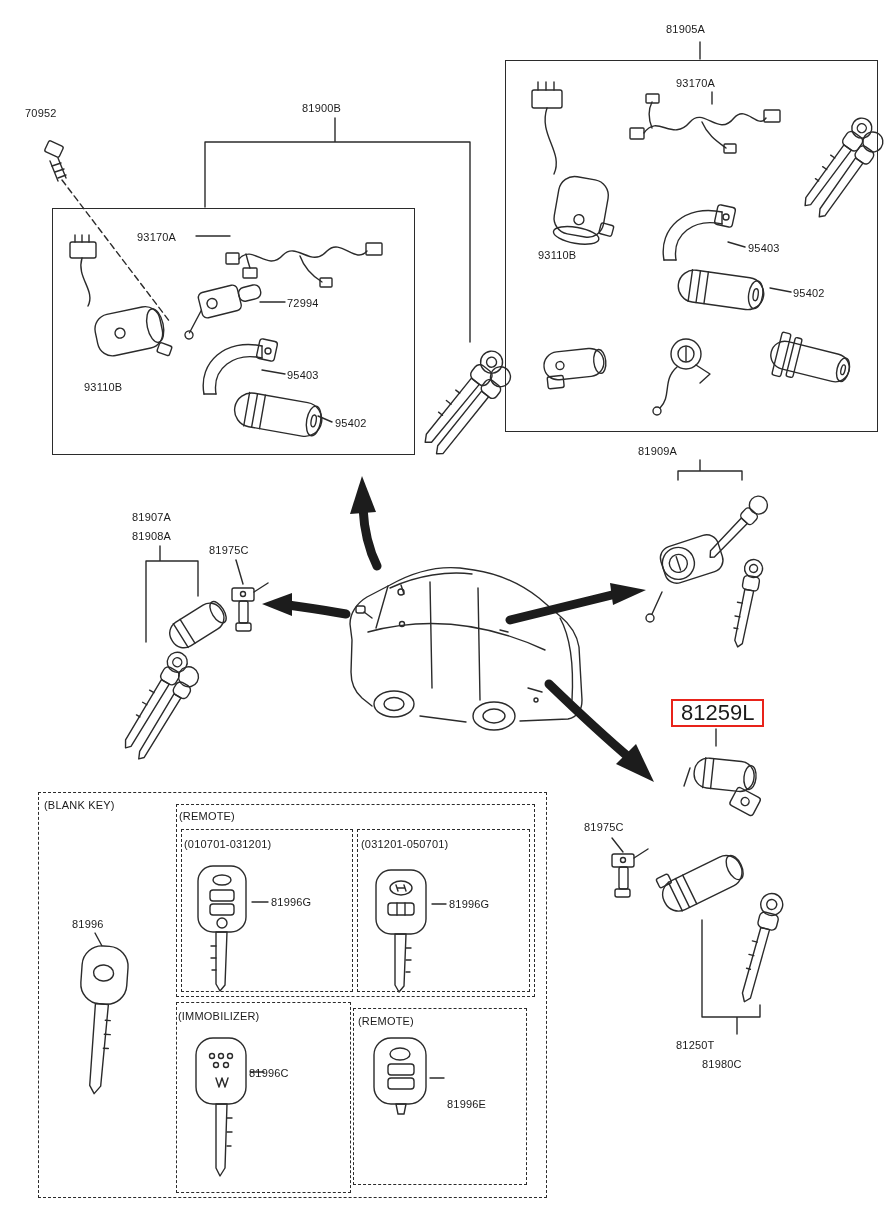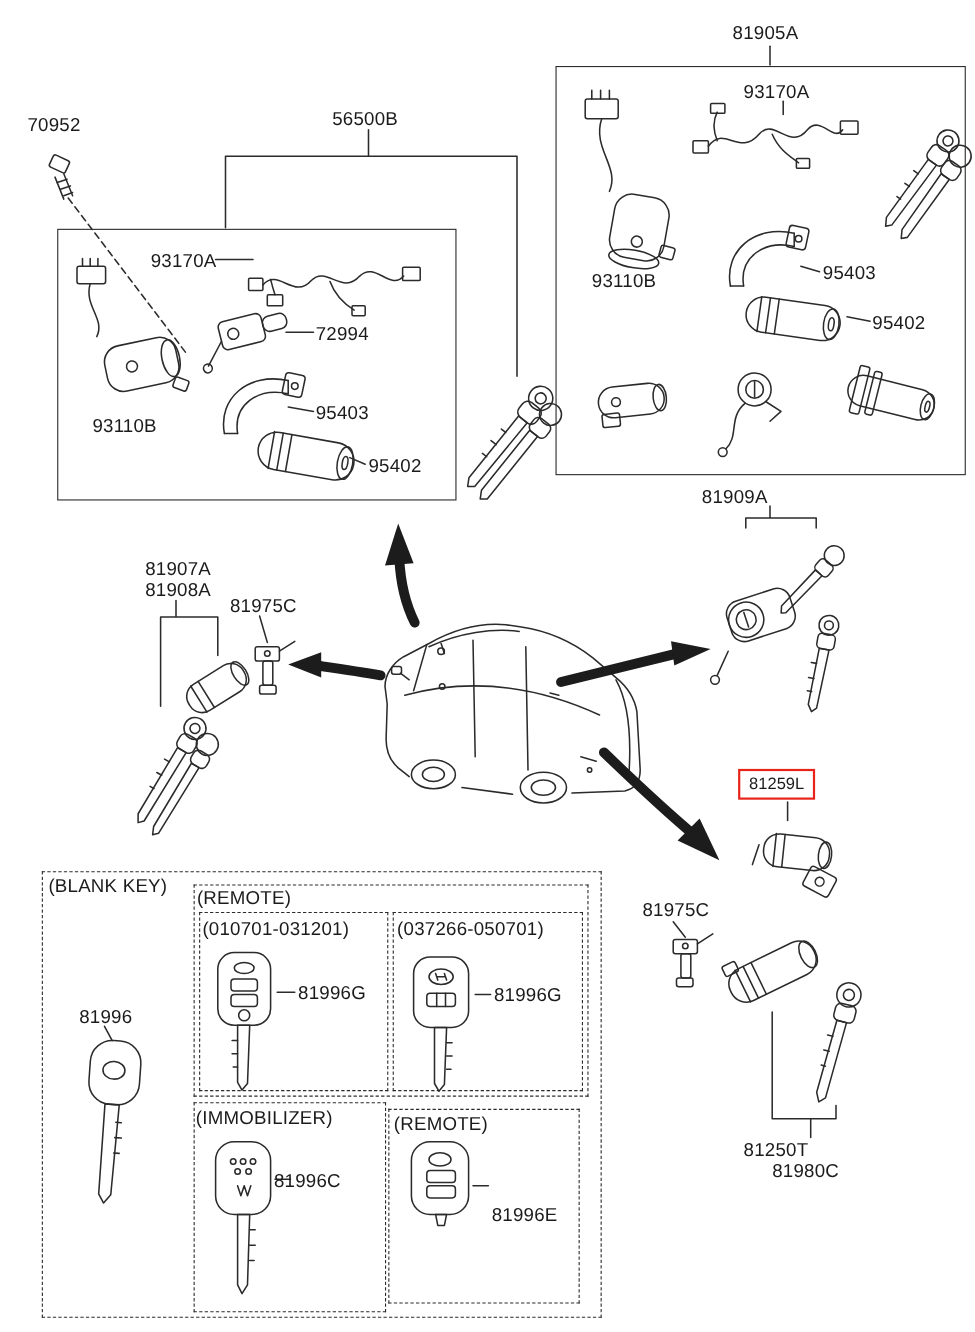--- a/index.html
+++ b/index.html
@@ -1,23 +1,23 @@
 <!DOCTYPE html>
 <html style="--line: #2b2b2b; --highlight: #e8231a;"><head>
 <meta charset="utf-8">
 <style>
   * { margin:0; padding:0; box-sizing:border-box; }
   html,body { background:#fff; }
   body { font-family:"Liberation Sans", sans-serif; color:var(--line,#2b2b2b); }
   .canvas { position:relative; width:886px; height:1211px; background:#fff; overflow:hidden; }
-  .lbl { position:absolute; font-size:17px; line-height:19px; color:#1b1b1b; white-space:nowrap; letter-spacing:.2px; }
+  .lbl { position:absolute; font-size:11px; line-height:19px; color:#1b1b1b; white-space:nowrap; letter-spacing:.2px; }
   .box { position:absolute; border:1.6px solid var(--line,#2b2b2b); }
   .dashed { position:absolute; border:1.4px dashed var(--line,#2b2b2b); }
   .hl { position:absolute; border:2px solid var(--highlight,#e8231a); padding:2px 8px 3px 8px;
-        font-size:15px; line-height:19px; color:#1b1b1b; background:#fff; }
+        font-size:22px; line-height:19px; color:#1b1b1b; background:#fff; }
   svg.art { position:absolute; left:0; top:0; color:var(--line,#2b2b2b); }
 </style>
 </head>
 <body>
 
 <div class="canvas">
 
   <div class="box" style="left:52px;top:208px;width:363px;height:247px"></div>
   <div class="box" style="left:505px;top:60px;width:373px;height:372px"></div>
 
@@ -362,21 +362,21 @@
       <g fill="#1c1c1c" stroke="none">
         <polygon points="350,514 362,476 376,512"></polygon>
         <polygon points="292,593 262,604 292,616"></polygon>
         <polygon points="610,583 646,590 613,605"></polygon>
         <polygon points="616,764 654,782 636,744"></polygon>
       </g>
     </g>
   </svg>
 
   <div class="lbl" style="left:25px;top:104px">70952</div>
-  <div class="lbl" style="left:302px;top:99px">56500B</div>
+  <div class="lbl" style="left:302px;top:99px">81900B</div>
   <div class="lbl" style="left:137px;top:228px">93170A</div>
   <div class="lbl" style="left:287px;top:294px">72994</div>
   <div class="lbl" style="left:84px;top:378px">93110B</div>
   <div class="lbl" style="left:287px;top:366px">95403</div>
   <div class="lbl" style="left:335px;top:414px">95402</div>
 
   <div class="lbl" style="left:666px;top:20px">81905A</div>
   <div class="lbl" style="left:676px;top:74px">93170A</div>
   <div class="lbl" style="left:538px;top:246px">93110B</div>
   <div class="lbl" style="left:748px;top:239px">95403</div>
@@ -389,21 +389,21 @@
 
   <div class="hl" style="left:671px;top:699px">81259L</div>
   <div class="lbl" style="left:584px;top:818px">81975C</div>
   <div class="lbl" style="left:676px;top:1036px">81250T</div>
   <div class="lbl" style="left:702px;top:1055px">81980C</div>
 
   <div class="lbl" style="left:44px;top:796px">(BLANK KEY)</div>
   <div class="lbl" style="left:72px;top:915px">81996</div>
   <div class="lbl" style="left:179px;top:807px">(REMOTE)</div>
   <div class="lbl" style="left:184px;top:835px">(010701-031201)</div>
-  <div class="lbl" style="left:361px;top:835px">(037266-050701)</div>
+  <div class="lbl" style="left:361px;top:835px">(031201-050701)</div>
   <div class="lbl" style="left:271px;top:893px">81996G</div>
   <div class="lbl" style="left:449px;top:895px">81996G</div>
   <div class="lbl" style="left:178px;top:1007px">(IMMOBILIZER)</div>
   <div class="lbl" style="left:249px;top:1064px">81996C</div>
   <div class="lbl" style="left:358px;top:1012px">(REMOTE)</div>
   <div class="lbl" style="left:447px;top:1095px">81996E</div>
 
 </div>
 
 </body></html>

